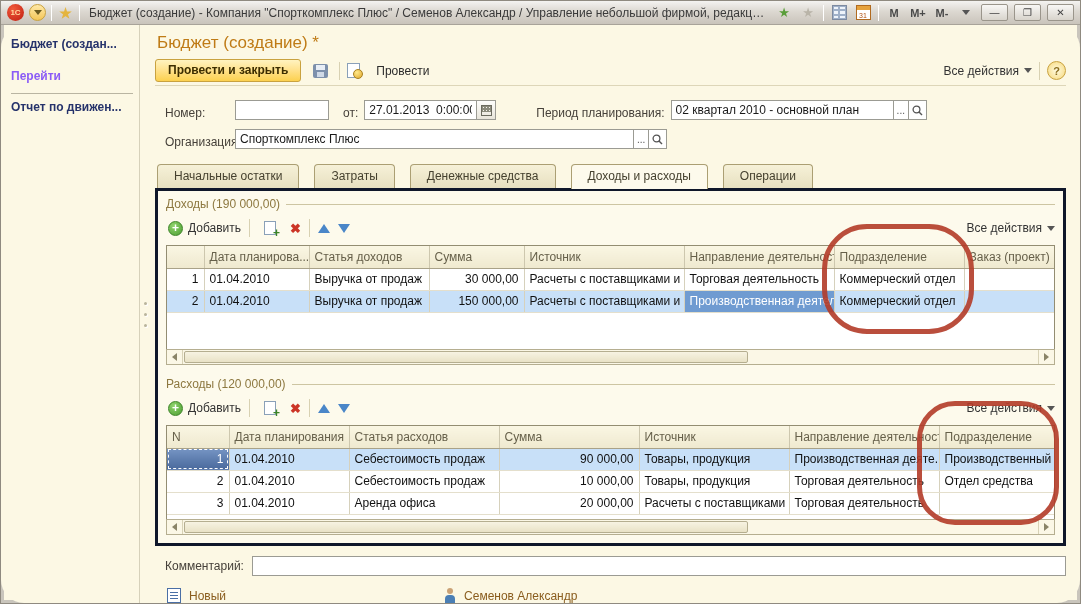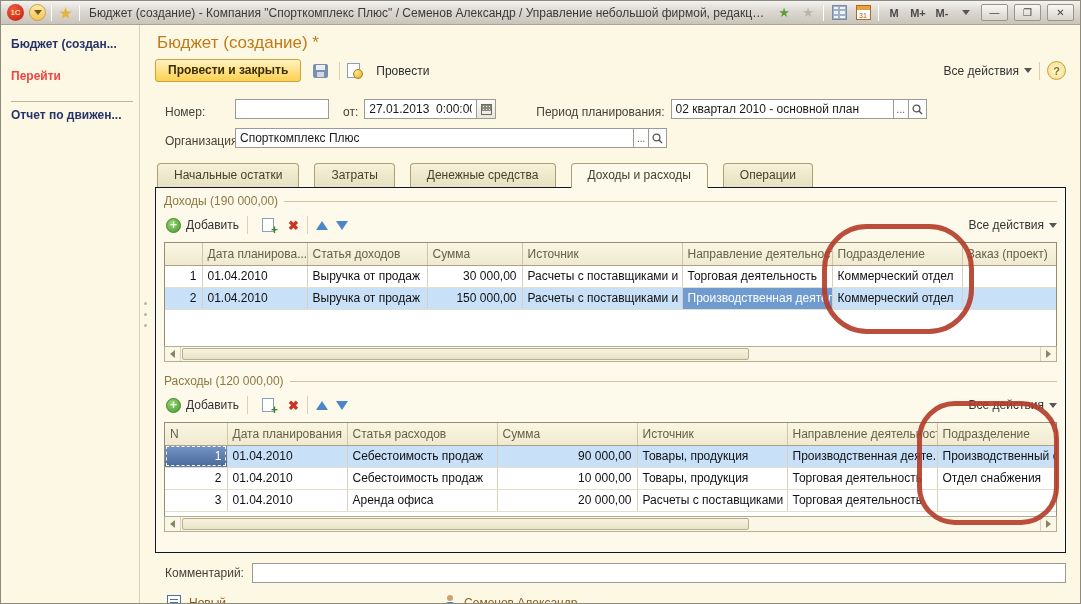--- a/index.html
+++ b/index.html
@@ -24,24 +24,24 @@
              grid-template-columns:1fr 1fr; grid-template-rows:4px 1fr 1fr; }
   .calc-ic i { border:0.5px solid #9fb0c8; }
   .cal-ic { width:15px; height:15px; background:#fff; border:1px solid #b06a1f; font-size:7px; color:#b05010;
             display:flex; align-items:flex-end; justify-content:center; position:relative; }
   .cal-ic::before { content:""; position:absolute; top:0; left:0; right:0; height:4px; background:#e6a23c; }
   .m-btn { font-weight:bold; color:#4a4a4a; font-size:11px; padding:0 1px; }
   .win-btn { width:27px; height:17px; background:linear-gradient(#f8f7f5,#d8d4cc); border:1px solid #9a958b;
              border-radius:2px; display:flex; align-items:center; justify-content:center; font-size:10px; color:#444; }
 
   
-  .app-body { flex:1 1 auto; display:flex; background:#fcf8e4; overflow:hidden; }
+  .app-body { flex:1 1 auto; display:flex; background:#fcf8e4; overflow:hidden;border-radius:23px; }
   .sidebar { width:138px; flex:0 0 auto; padding:12px 6px 0 10px; }
   .side-link { color:#26336b; font-weight:bold; font-size:12px; white-space:nowrap; overflow:hidden; margin-bottom:4px; cursor:pointer; }
-  .side-head { color:#ef4444; font-weight:bold; margin-top:18px; padding-bottom:18px; border-bottom:1px solid #b9b5a2; margin-bottom:6px; }
+  .side-head { color:#8b5cf6; font-weight:bold; margin-top:18px; padding-bottom:10px; border-bottom:1px solid #b9b5a2; margin-bottom:6px; }
   .splitter { width:12px; flex:0 0 auto; border-left:1px solid #d6d1ba; display:flex; flex-direction:column;
               align-items:center; justify-content:center; gap:8px; }
   .splitter i { width:3px; height:3px; background:#b9b49c; border-radius:50%; box-shadow:1px 1px 0 #fff; }
 
   .main { flex:1 1 auto; padding:6px 14px 0 4px; display:flex; flex-direction:column; overflow:hidden; }
 
   .page-title { font-size:17px; color:#bf7b16; margin:2px 0 6px 2px; }
   .cmd-bar { display:flex; align-items:center; gap:7px; height:28px; }
   .btn-primary { background:linear-gradient(#fff3c0,#ffe18a 50%,#fcd14f); border:1px solid #c9a23f; border-radius:3px;
                  padding:3px 12px 4px; font-weight:bold; font-size:12px; color:#3c2d00; cursor:pointer; }
@@ -74,21 +74,21 @@
   .grid-ic { width:11px; height:11px; display:grid; grid-template-columns:1fr 1fr 1fr; grid-template-rows:3px 1fr 1fr; border:1px solid #6b6b5f; }
   .grid-ic i { border:0.5px solid #8b8b7c; }
   .mag { width:18px; border-left:none; }
 
   
   .tab-strip { display:flex; align-items:flex-end; gap:15px; margin:10px 0 0 2px; position:relative; z-index:2; }
   .tab { padding:4px 16px 5px; background:linear-gradient(#f6f1d8,#e7e0c0); border:1px solid #ab9f73;
          border-bottom:none; border-radius:4px 4px 0 0; color:#45412f; cursor:pointer; }
   .tab.active { background:#fdfaec; font-weight:normal; padding-bottom:6px; margin-bottom:-1px; }
 
-  .tab-panel { border:1px solid #0f172a; background:#fdfaec; padding:4px 8px 20px; flex:0 0 auto; position:relative; z-index:1; }
+  .tab-panel { border:3px solid #0f172a; background:#fdfaec; padding:4px 8px 8px; flex:0 0 auto; position:relative; z-index:1; }
 
   .group-title { display:flex; align-items:center; color:#8d7840; margin:2px 0 4px; }
   .group-title .gt-line { flex:1 1 auto; height:1px; background:#cdc5a2; margin-left:6px; }
   .tbl-toolbar { display:flex; align-items:center; gap:8px; height:26px; margin:2px 0 4px 2px; }
   .add-ic { width:15px; height:15px; border-radius:50%; background:radial-gradient(circle at 35% 30%, #8fd36b,#4d9e33);
             border:1px solid #3c8427; color:#fff; font-weight:bold; font-size:12px; line-height:13px; text-align:center; }
   .tool-lbl { color:#333; cursor:pointer; }
   .copy-ic { width:12px; height:14px; background:#fff; border:1px solid #8aa0b8; position:relative; }
   .copy-ic::after { content:"+"; position:absolute; right:-5px; bottom:-6px; color:#3c8427; font-weight:bold; font-size:12px; }
   .del-ic { color:#cc3526; font-weight:bold; font-size:13px; cursor:pointer; }
@@ -408,21 +408,21 @@
                   <td>Производственная деяте...</td>
                   <td>Производственный отд...</td>
                 </tr>
                 <tr>
                   <td class="num">2</td>
                   <td>01.04.2010</td>
                   <td>Себестоимость продаж</td>
                   <td class="num">10 000,00</td>
                   <td>Товары, продукция</td>
                   <td>Торговая деятельность</td>
-                  <td>Отдел снабжения</td>
+                  <td>Отдел средства</td>
                 </tr>
                 <tr>
                   <td class="num">3</td>
                   <td>01.04.2010</td>
                   <td>Аренда офиса</td>
                   <td class="num">20 000,00</td>
                   <td>Расчеты с поставщиками</td>
                   <td>Торговая деятельность</td>
                   <td></td>
                 </tr>

